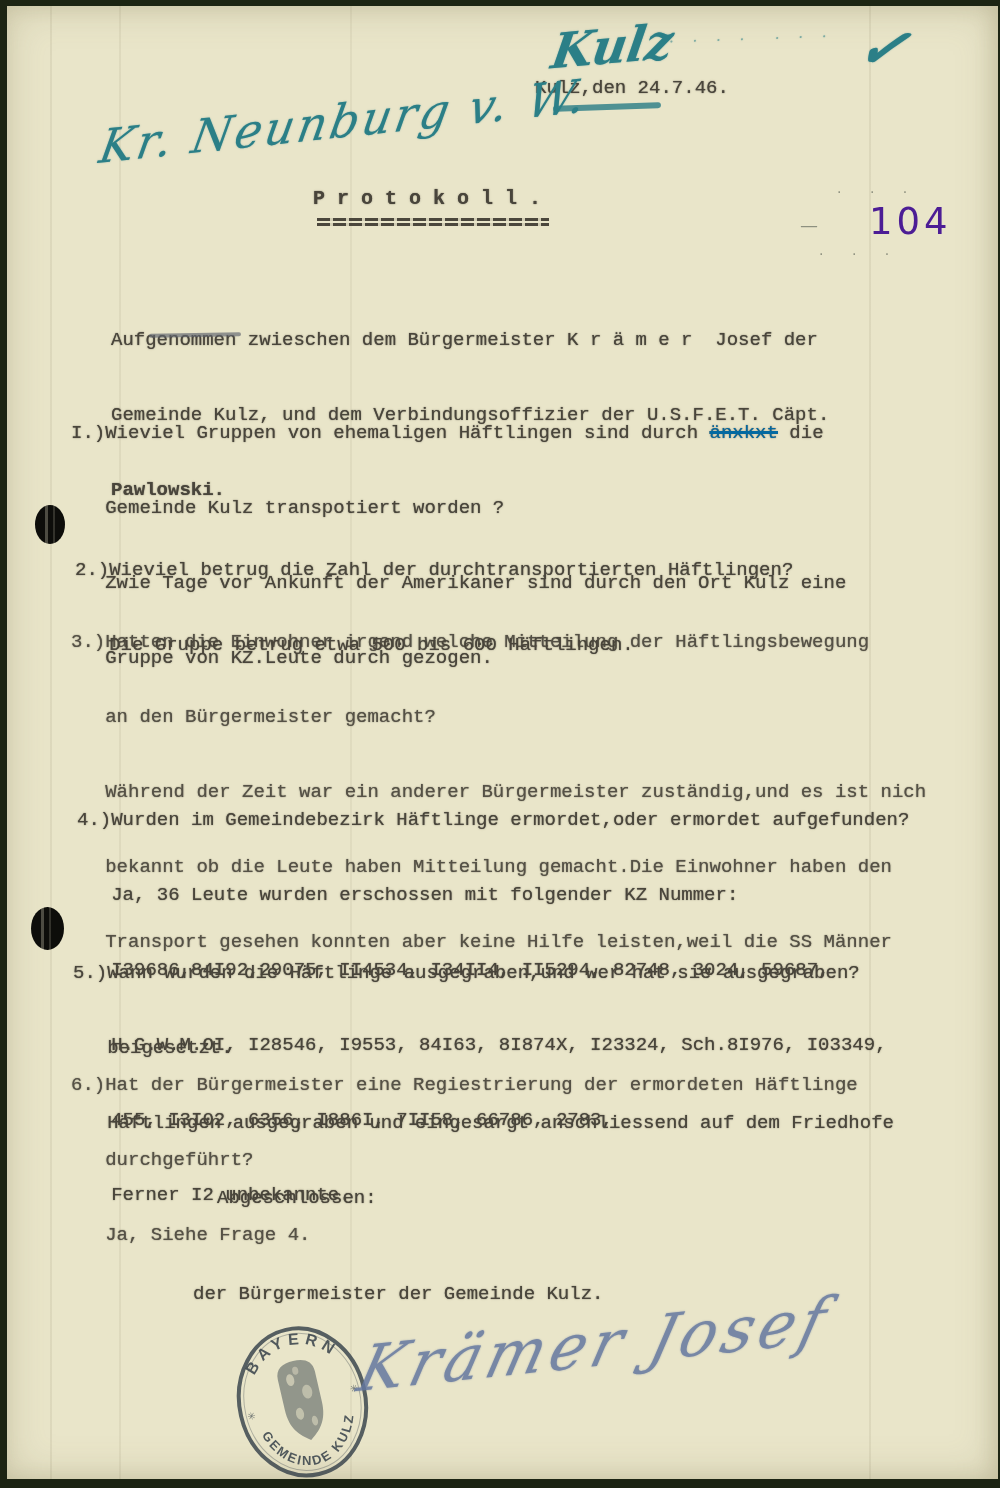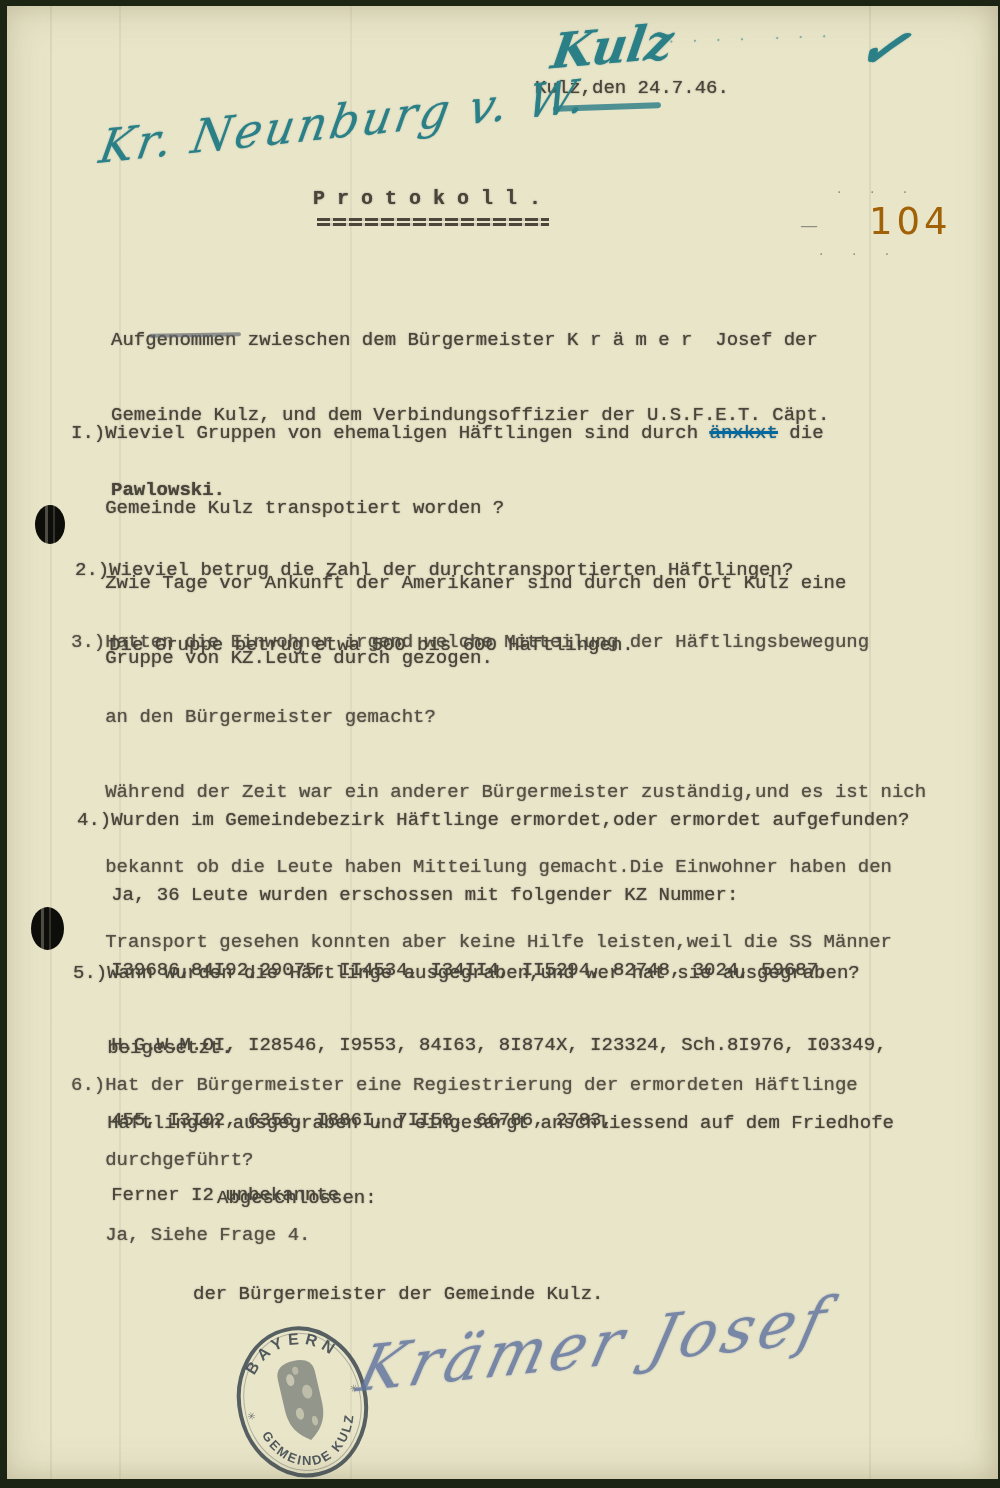--- a/index.html
+++ b/index.html
@@ -42,21 +42,21 @@
   }
   .stroke{position:absolute;border-radius:3px;}
   .title-underline{
     position:absolute;height:8px;
     background:
       repeating-linear-gradient(90deg,#4b473c 0 13px, rgba(75,71,60,.15) 13px 16px) top/100% 3px no-repeat,
       repeating-linear-gradient(90deg,#4b473c 0 13px, rgba(75,71,60,.15) 13px 16px) bottom/100% 3px no-repeat;
   }
   .pagenum{
     position:absolute;font-family:"DejaVu Sans",sans-serif;
-    color:#a16207;letter-spacing:4px;
+    color:#4c1d95;letter-spacing:4px;
   }
   .graymark{position:absolute;color:rgba(80,86,78,.6);font-family:"DejaVu Sans",sans-serif;}
   .sig{
     position:absolute;
     font-family:"DejaVu Serif","Liberation Serif",serif;font-style:italic;
     color:#64779f;opacity:.85;white-space:pre;
     text-shadow:0 0 2px rgba(100,119,159,.6);
   }
   .stamp-wrap{position:absolute;transform:rotate(-13deg);opacity:.92;}
 </style>

